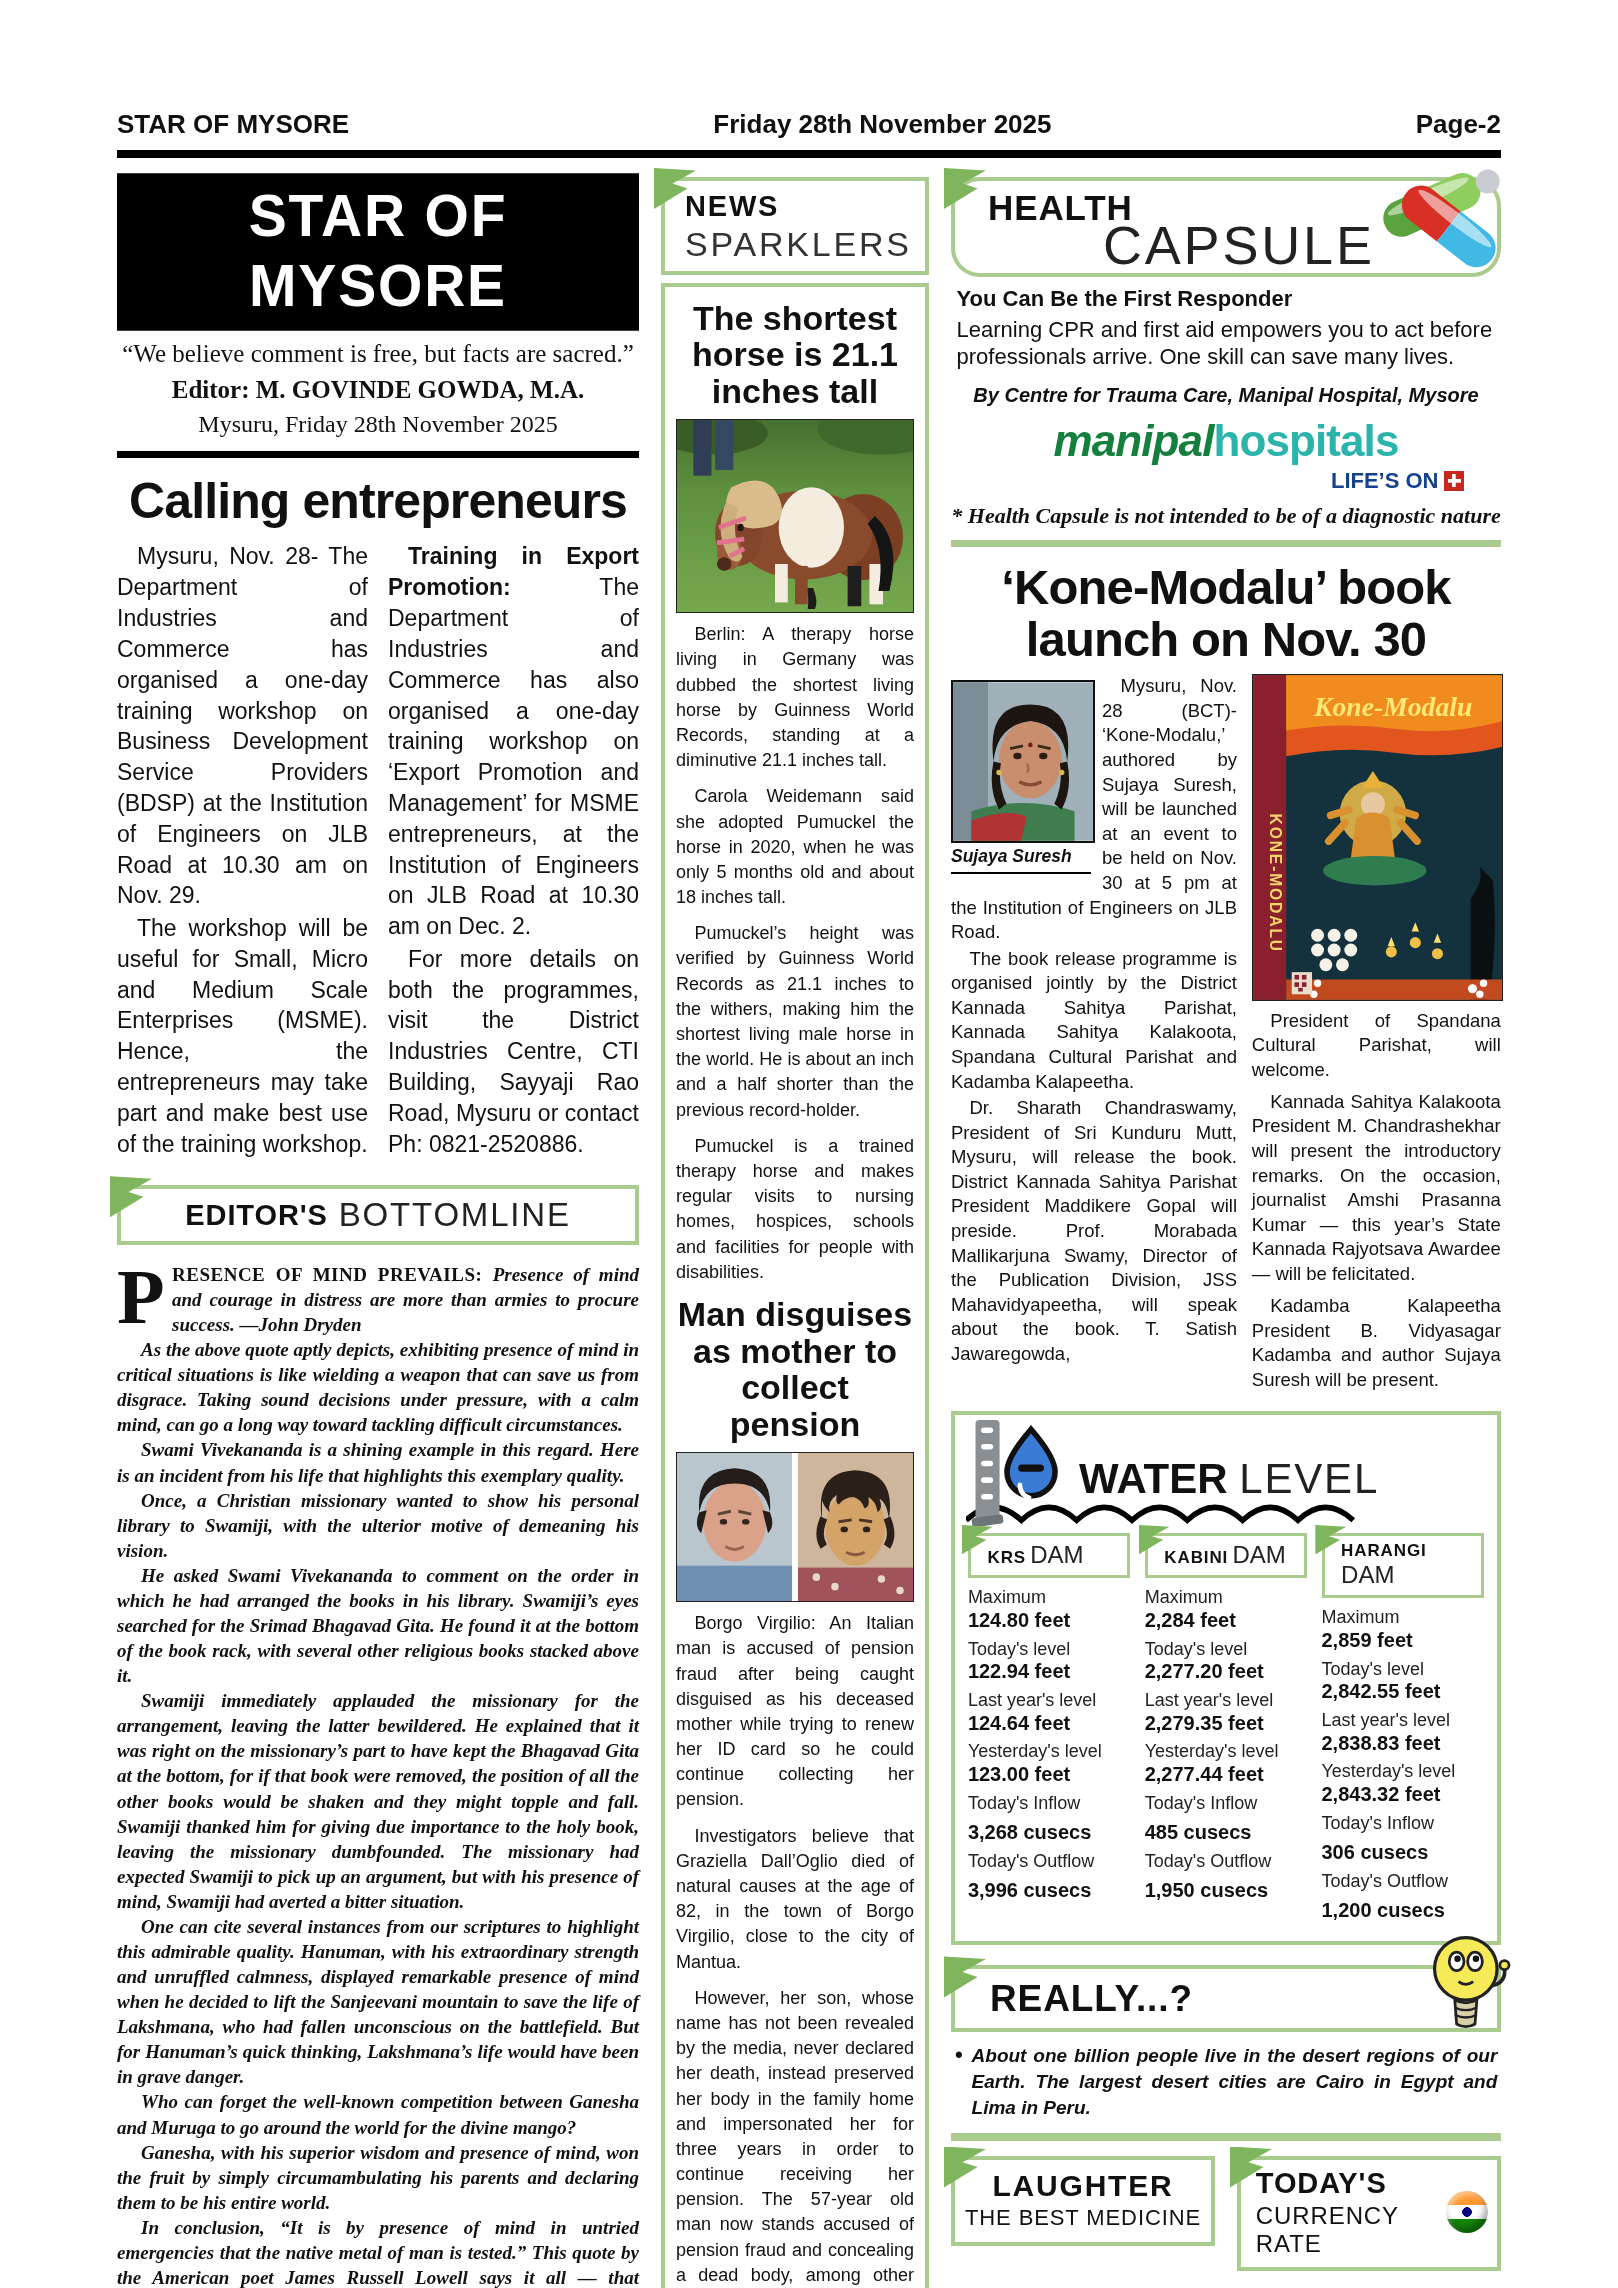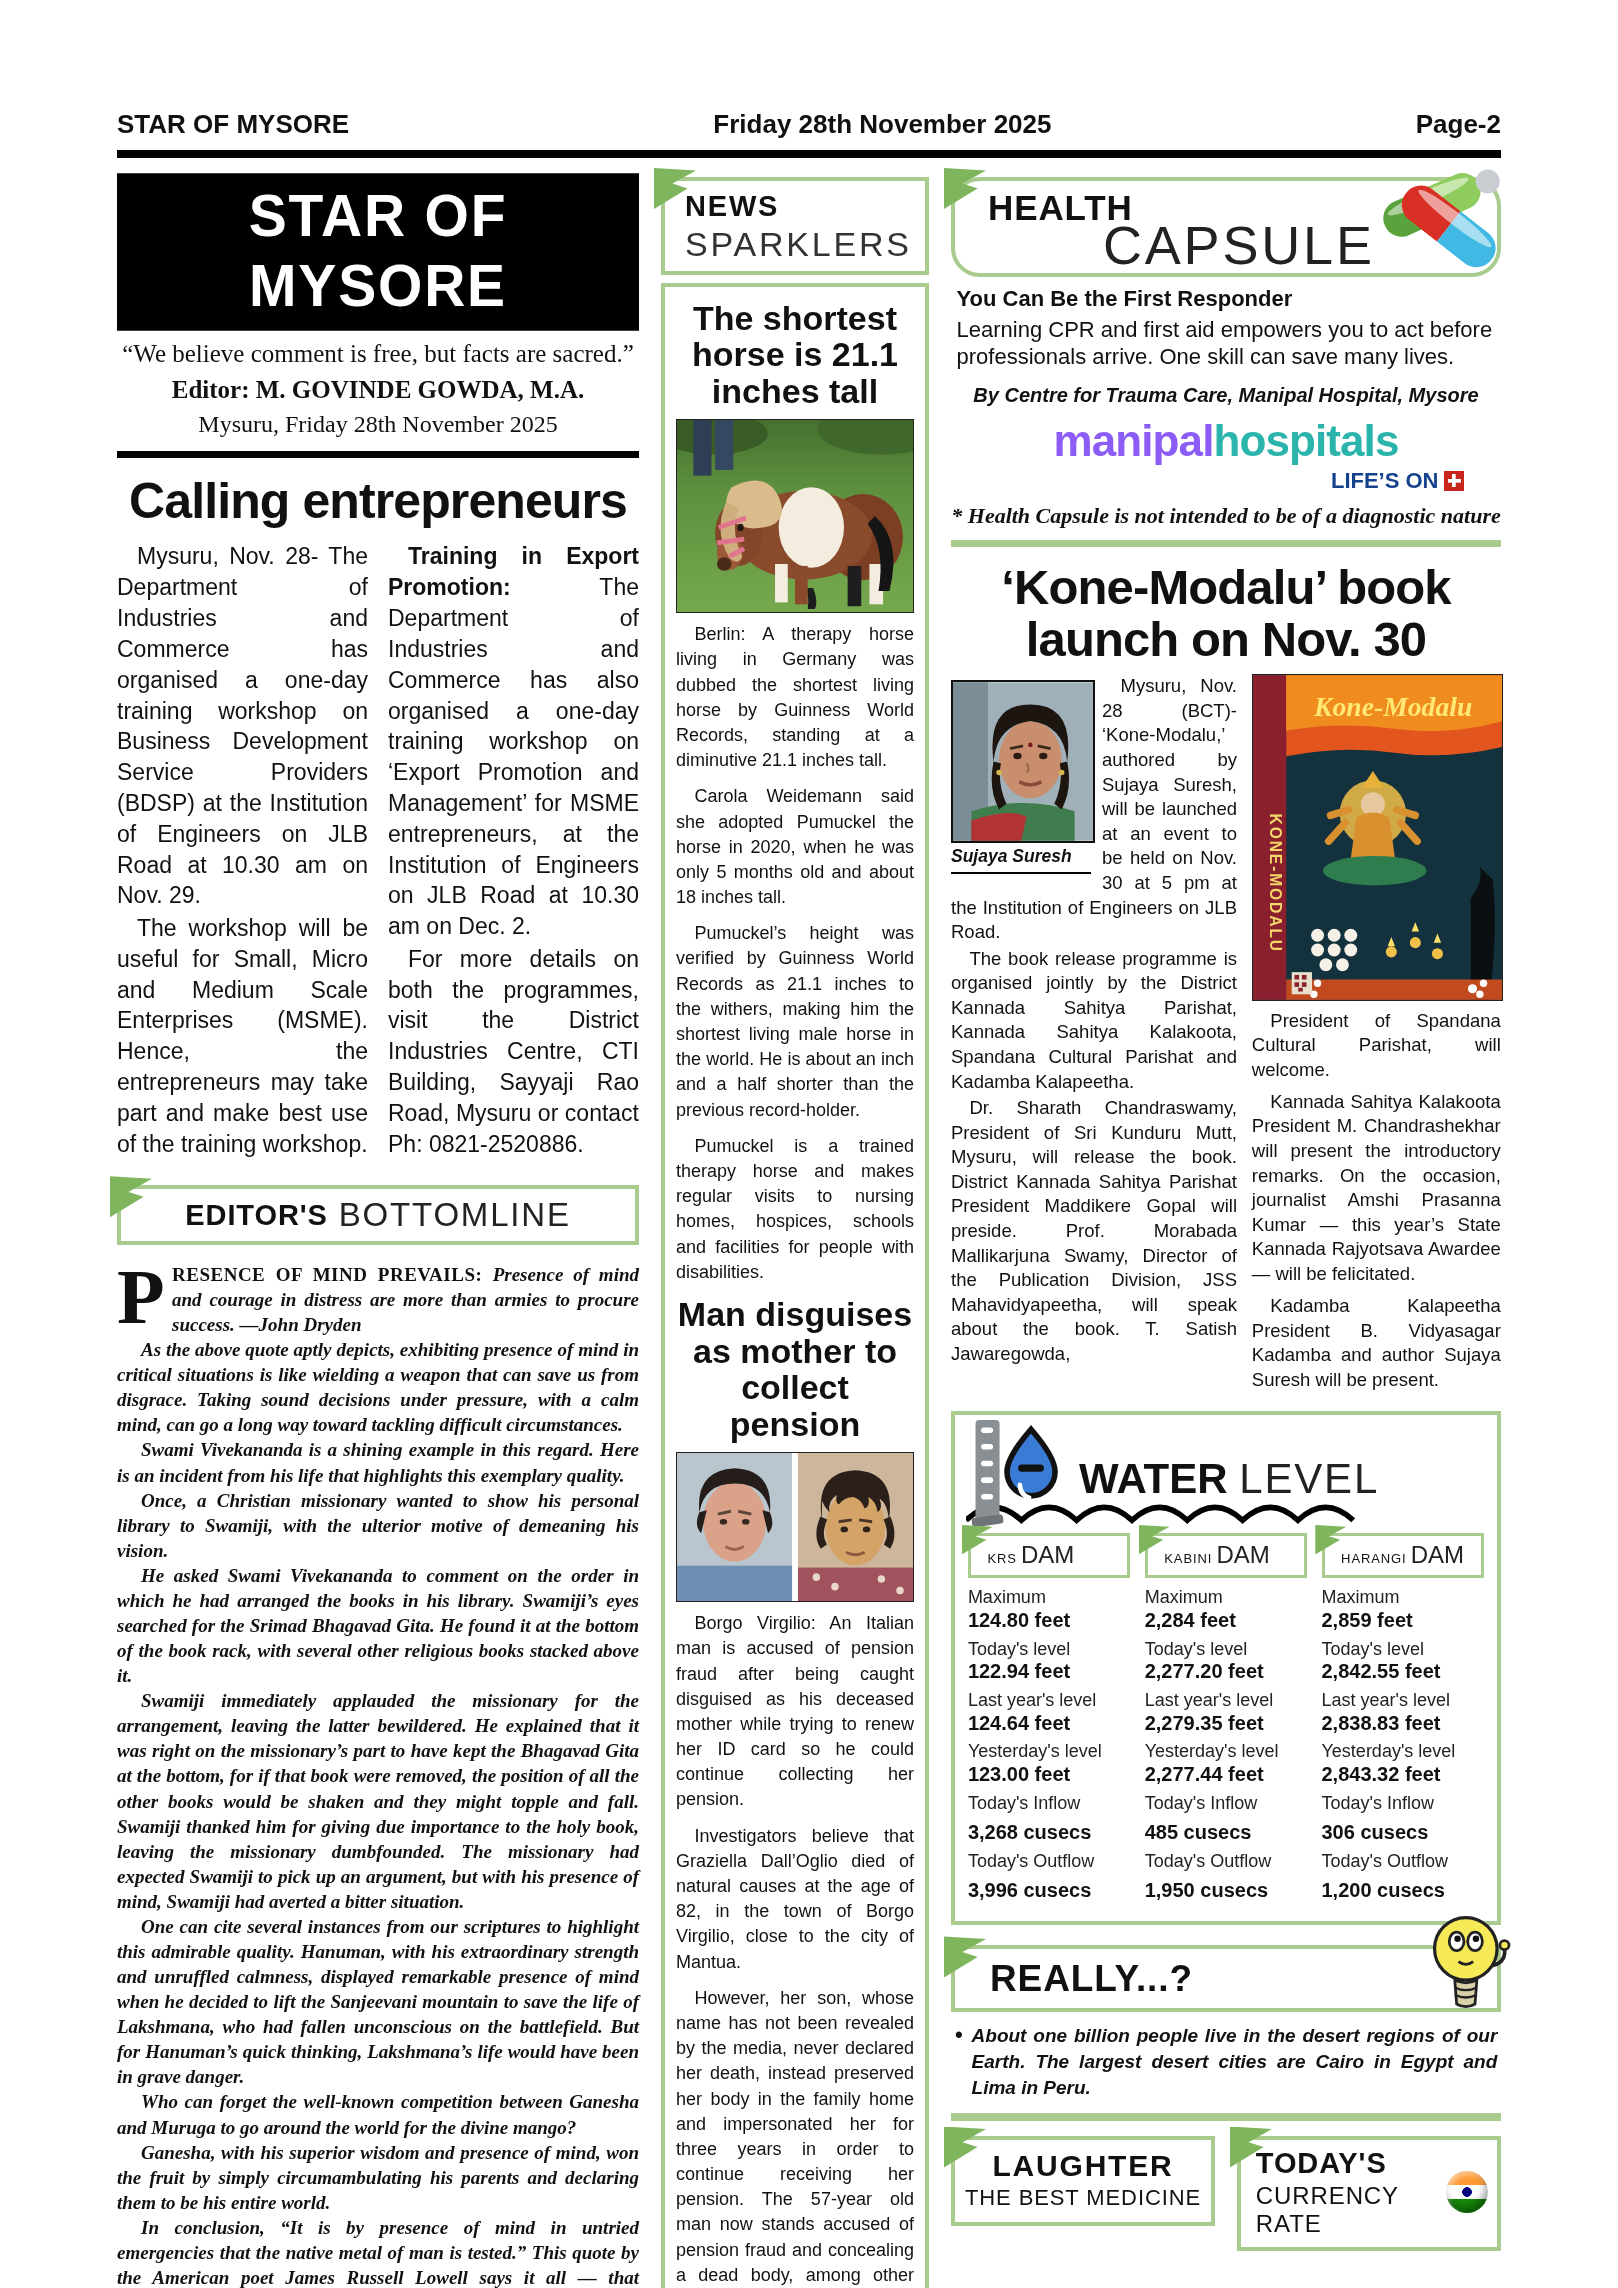--- a/index.html
+++ b/index.html
@@ -54,21 +54,21 @@
   .sp-text p{margin:0 0 11px 0;text-indent:18.5px;}
   
   .hc-header{height:92px;border-radius:29px;}
   .hc-bold{position:absolute;left:33px;top:7.4px;font-size:35px;font-weight:800;letter-spacing:0.9px;}
   .hc-light{position:absolute;left:148px;top:33px;font-size:54px;font-weight:300;letter-spacing:2.8px;color:#222;}
   .hc-pills{position:absolute;right:-11px;top:-20px;}
   .hc-tip-title{font-size:22px;font-weight:bold;margin:9.2px 0 0 5.5px;}
   .hc-tip-text{font-size:22px;margin:3.7px 0 0 5.5px;line-height:1.25;}
   .hc-byline{font-size:20px;font-weight:bold;font-style:italic;text-align:center;margin-top:13px;}
   .hc-logo{text-align:center;font-size:44px;font-weight:bold;margin-top:9.2px;letter-spacing:-0.9px;}
-  .hc-logo .p1{color:#8b5cf6;}
+  .hc-logo .p1{color:#15803d;font-style:italic;}
   .hc-logo .p2{color:#2ab4ac;font-weight:600;}
   .hc-lifeson{text-align:right;color:#16418c;font-size:22px;font-weight:bold;margin:1.8px 37px 0 0;}
   .plus-icon{display:inline-block;width:20px;height:20px;background:#c8251d;vertical-align:-2.8px;margin-left:5.5px;
              background-image:linear-gradient(#fff,#fff),linear-gradient(#fff,#fff);
              background-size:3.7px 13px,13px 3.7px;background-position:center,center;background-repeat:no-repeat;}
   .hc-disclaimer{font-family:"Liberation Serif",serif;font-style:italic;font-weight:700;font-size:22px;
                  text-align:center;margin-top:9.2px;}
   
   .book-head{font-size:49px;font-weight:800;text-align:center;line-height:1.05;margin:14.8px 0 9.2px 0;letter-spacing:-0.9px;}
   .book-grid{display:flex;gap:14.8px;}
@@ -82,21 +82,21 @@
   .water-box{margin-top:16.6px;padding:5.5px 9.2px 13px 9.2px;}
   .water-title{display:flex;align-items:flex-end;gap:9.2px;margin-left:3.7px;}
   .wt-icons{position:relative;height:109px;width:102px;}
   .wt-text{font-size:42px;padding-bottom:26px;}
   .wt-text .b{font-weight:800;}
   .wt-text .l{font-weight:300;letter-spacing:1.8px;color:#222;}
   .wave{margin:-31px 0 3.7px 1.8px;}
   .dams{display:flex;justify-content:space-between;padding:0 3.7px;}
   .dam{width:31.5%;}
   .dam-head{border:3.7px solid #a9cb8d;position:relative;padding:5.5px 0 5.5px 16.6px;margin-bottom:9.2px;}
-  .dam-bold{font-size:13px;font-weight:400;letter-spacing:0.9px;}
+  .dam-bold{font-size:17px;font-weight:700;letter-spacing:0.9px;}
   .dam-light{font-size:24px;font-weight:300;color:#222;}
   .stat{margin:6.5px 0;}
   .stat .lbl{font-size:18px;color:#222;}
   .stat .val{font-size:20px;font-weight:800;margin-top:0.9px;}
   
   .really-box{margin-top:20px;height:59px;display:flex;align-items:center;}
   .really-title{font-size:37px;font-weight:800;letter-spacing:0.9px;margin-left:35px;}
   .bulb{position:absolute;right:-14.8px;top:-37px;}
   .really-fact{display:flex;gap:9.2px;font-size:19px;font-weight:700;font-style:italic;
                line-height:1.35;text-align:justify;margin:11px 3.7px 13px 3.7px;}

